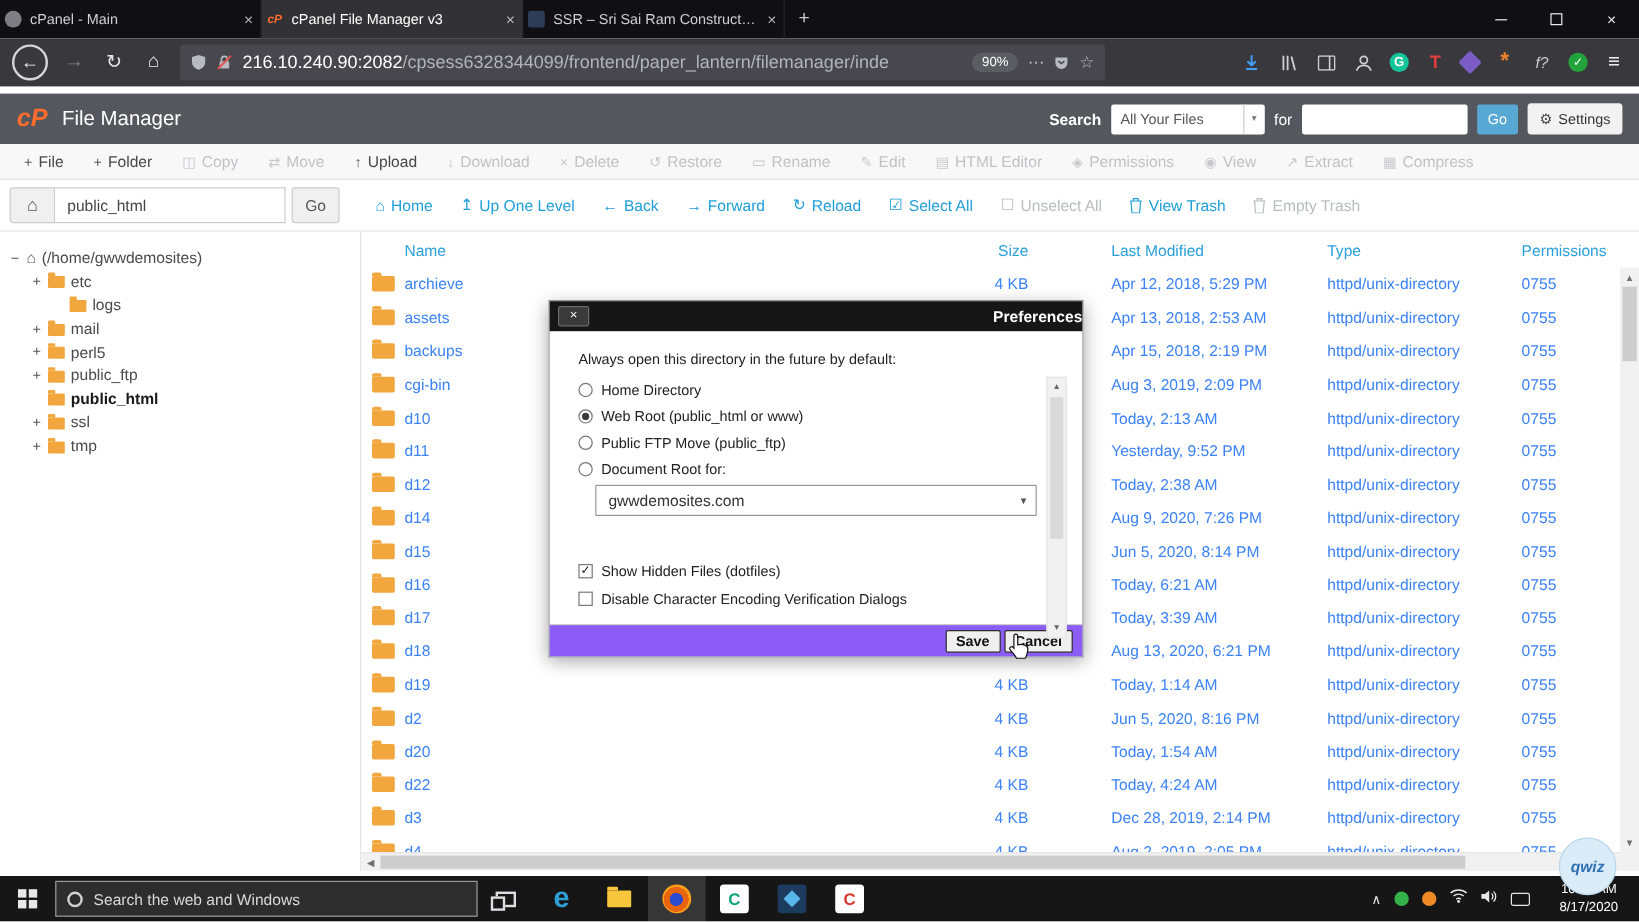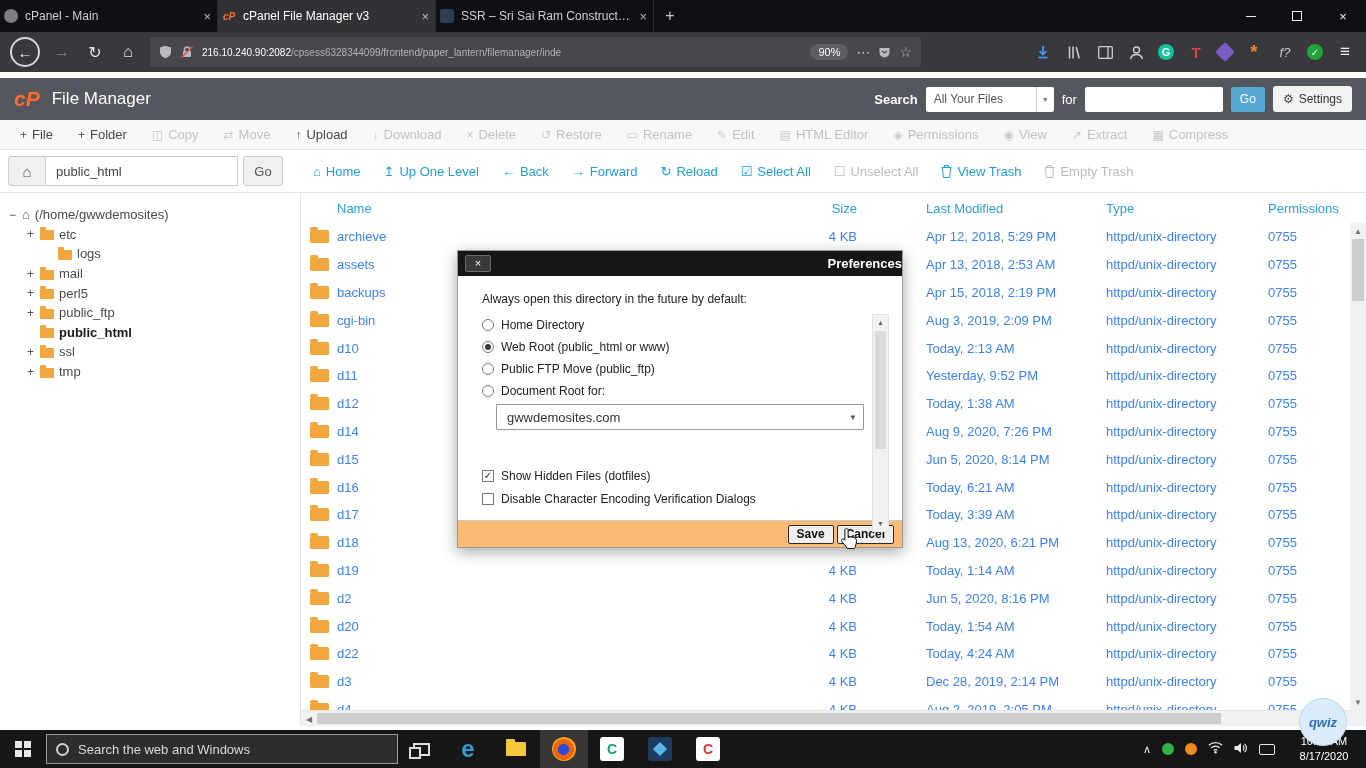--- a/index.html
+++ b/index.html
@@ -23,21 +23,21 @@
 .winbtn{width:46px;display:flex;align-items:center;justify-content:center;color:#ececf0;font-size:13px}
 .win-min-glyph{width:10px;height:1px;background:#ececf0}
 .win-max-glyph{width:10px;height:10px;border:1px solid #ececf0}
 
 
 #navbar{position:absolute;top:32px;left:0;right:0;height:40px;background:#38383d;display:flex;align-items:center;padding:0 10px;gap:11px;z-index:10}
 #back-btn{width:30px;height:30px;border:2px solid #d5d5da;border-radius:50%;display:flex;align-items:center;justify-content:center;color:#f2f2f4;font-size:15px;flex:0 0 auto}
 .navglyph{color:#e6e6ea;font-size:16px;width:22px;text-align:center;flex:0 0 auto}
 .navglyph.dim{color:#83838a}
 #urlbar{flex:1;height:30px;background:#47474d;border-radius:3px;display:flex;align-items:center;padding:0 9px;gap:8px;margin-right:102px;min-width:0}
-#urltext{display:flex;align-items:center;min-width:0;overflow:hidden;white-space:nowrap;font-size:10px;flex:1}
+#urltext{display:flex;align-items:center;min-width:0;overflow:hidden;white-space:nowrap;font-size:15px;flex:1}
 #url-host{color:#fff}
 #url-path{color:#b3b3bb}
 #zoom-pill{background:#5c5c63;color:#fff;font-size:11px;border-radius:9px;padding:2px 8px;flex:0 0 auto}
 .urlicon{flex:0 0 auto;display:flex;align-items:center;color:#b9b9c0;font-size:14px}
 #rightIcons{display:flex;align-items:center;gap:13px;flex:0 0 auto;margin-right:2px}
 .ricon{display:flex;align-items:center;justify-content:center;width:18px;height:18px;color:#cfcfd4;font-size:14px}
 .ext-circle{width:16px;height:16px;border-radius:50%;color:#fff;font-size:11px;font-weight:bold;display:flex;align-items:center;justify-content:center}
 .ext-grammarly{background:#15c39a}
 .ext-check{background:#23a33c;font-size:10px}
 .ext-t{color:#e03e3e;font-weight:bold;font-size:15px}
@@ -141,21 +141,21 @@
 #modal-select{margin:2px 0 0 14px;width:368px;height:26px;border:1px solid #999;border-radius:1px;display:flex;align-items:center;background:#fff}
 #modal-select .sel-text{flex:1;padding-left:10px;font-size:13px;color:#333}
 #modal-select .sel-arrow{width:20px;text-align:center;font-size:8px;color:#555}
 #modal-checks{margin-top:34px}
 #modal-checks .mrow{height:23px}
 #modal-scrollbar{position:absolute;right:13px;top:38px;width:17px;height:218px;background:#f1f1f1;border:1px solid #e3e3e3;z-index:5}
 #modal-scrollbar .sb-arrow{position:absolute;left:0;width:15px;height:15px;display:flex;align-items:center;justify-content:center;font-size:7px;color:#666}
 #ms-up{top:0}
 #ms-down{bottom:0}
 #ms-thumb{position:absolute;left:2px;right:2px;top:16px;height:118px;background:#dadada}
-#modal-footer{position:absolute;left:0;right:0;bottom:0;height:27px;border-top:1px solid #ccc;background:#fdba74;display:flex;align-items:center;justify-content:flex-end;gap:3px;padding:0 8px}
+#modal-footer{position:absolute;left:0;right:0;bottom:0;height:27px;border-top:1px solid #ccc;background:#8b5cf6;display:flex;align-items:center;justify-content:flex-end;gap:3px;padding:0 8px}
 .mbtn{height:19px;padding:0 8px;background:#efefef;border:1px solid #2b2b2b;border-radius:2px;font-size:12px;font-weight:bold;color:#111;display:flex;align-items:center}
 
 
 #cursor{position:absolute;left:840px;top:527px;z-index:60}
 #watermark{position:absolute;left:1299px;top:698px;width:48px;height:48px;border-radius:50%;background:#d9ecf8;border:1px solid #b9d7ec;display:flex;align-items:center;justify-content:center;color:#2f6fb2;font-style:italic;font-weight:bold;font-size:13px;z-index:55}
 
 
 #taskbar{position:absolute;left:0;right:0;bottom:0;height:38px;background:#161616;display:flex;align-items:stretch;z-index:40}
 .tb-btn{width:46px;display:flex;align-items:center;justify-content:center}
 #start-icon{display:grid;grid-template-columns:7px 7px;grid-template-rows:7px 7px;gap:2px}
@@ -555,21 +555,21 @@
               <div class="c-type">httpd/unix-directory</div>
               <div class="c-perm">0755</div>
             </div>
             <div class="frow tgrid">
               <div class="c-icon">
                 <span class="ficon"></span>
               </div>
               <div class="c-name">d12</div>
               <div class="c-size">4 KB</div>
               <div></div>
-              <div class="c-mod">Today, 1:38 AM</div>
+              <div class="c-mod">Today, 2:38 AM</div>
               <div class="c-type">httpd/unix-directory</div>
               <div class="c-perm">0755</div>
             </div>
             <div class="frow tgrid">
               <div class="c-icon">
                 <span class="ficon"></span>
               </div>
               <div class="c-name">d14</div>
               <div class="c-size">4 KB</div>
               <div></div>

